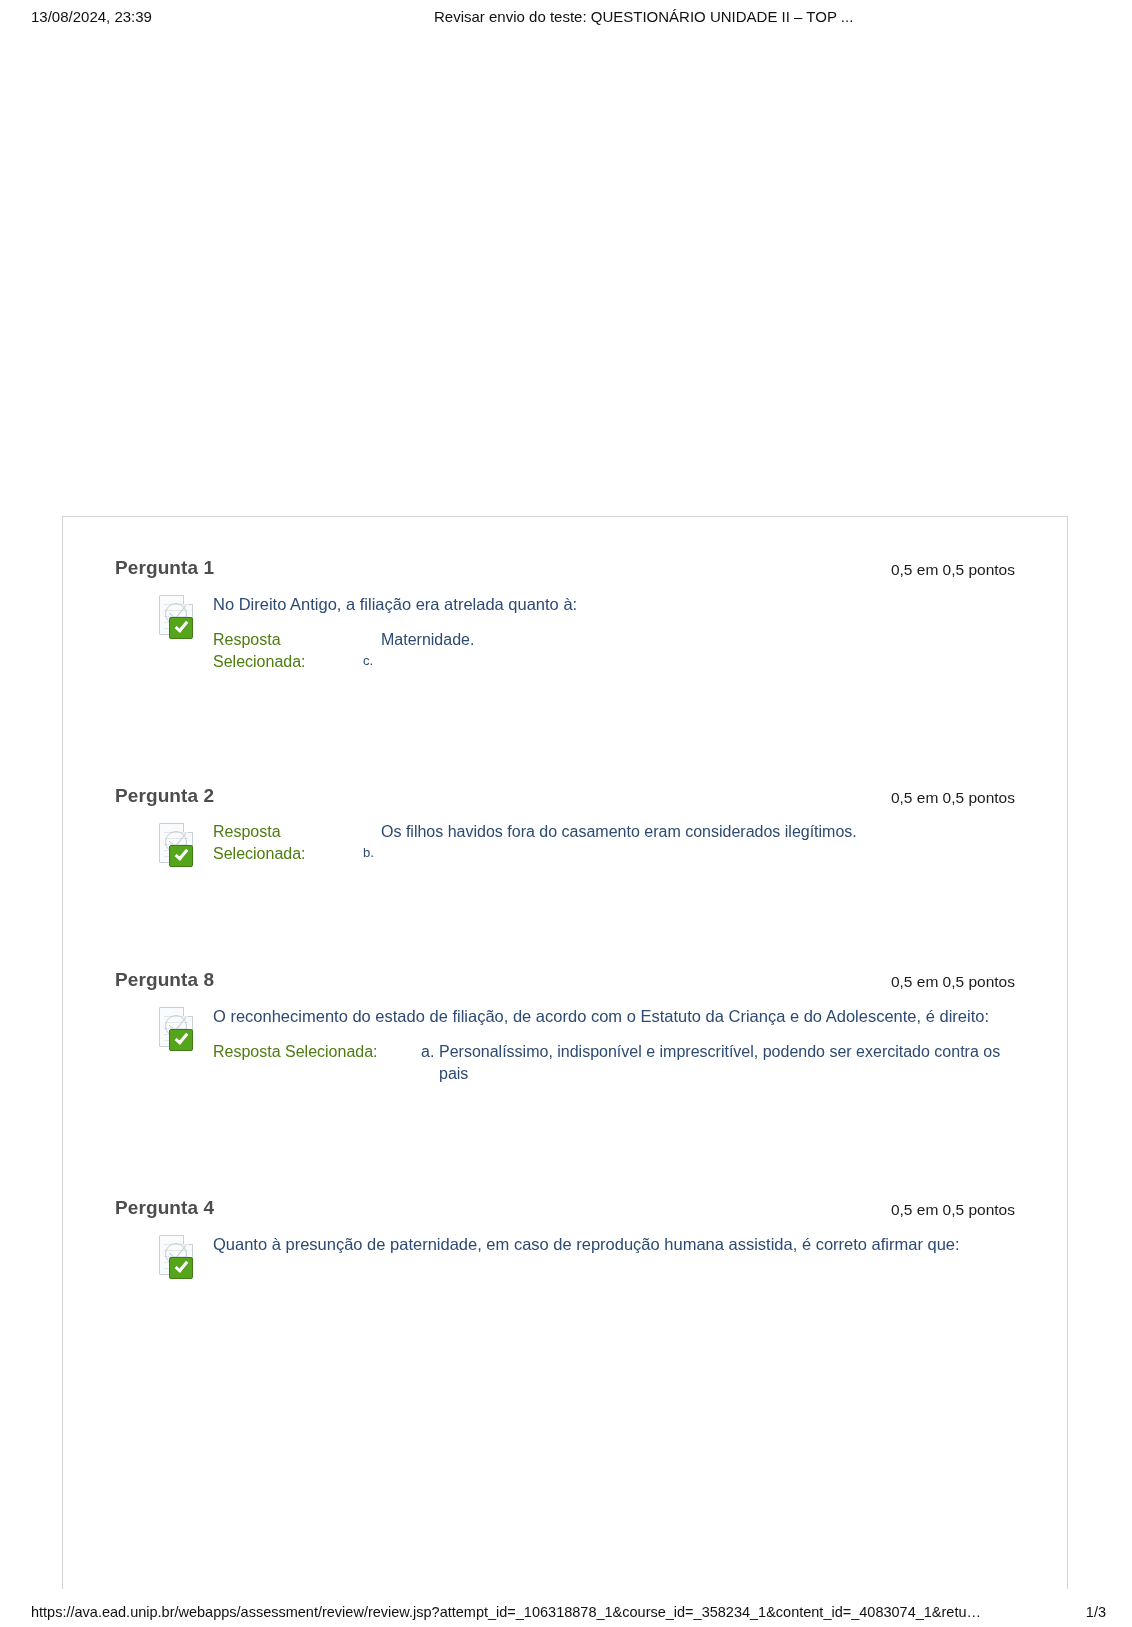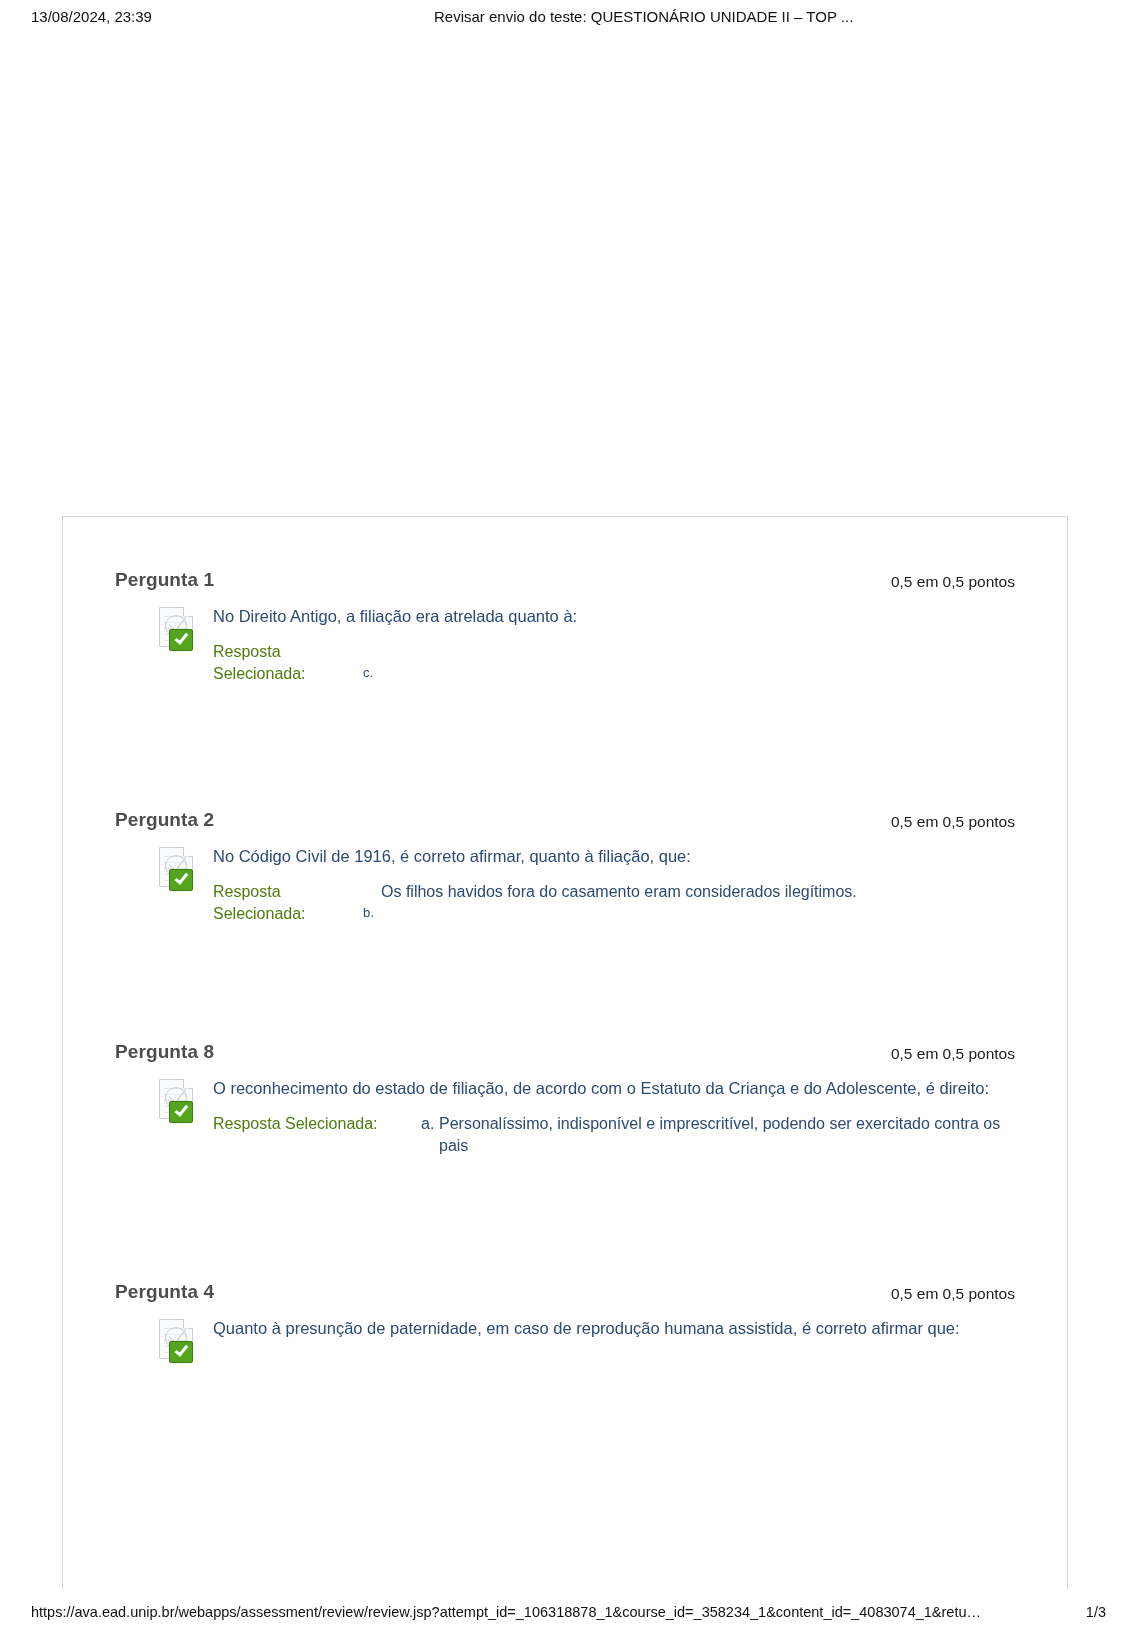--- a/index.html
+++ b/index.html
@@ -62,21 +62,21 @@
 
   .question-block {
     position: relative;
     padding: 0;
   }
 
   
   .q-head {
     position: relative;
     height: 36px;
-    margin: 12px 52px 0 52px;
+    margin: 0 52px 0 52px;
   }
   .q-title {
     position: absolute;
     left: 0; top: 0;
     font-size: 19px;
     font-weight: bold;
     color: #4d4d4d;
     letter-spacing: .1px;
     white-space: nowrap;
   }
@@ -237,20 +237,21 @@
           <span class="ghost-tick"></span>
         </span>
         <span class="badge">
           <span class="tick"></span>
         </span>
       </span>
       <p class="q-text">No Direito Antigo, a filiação era atrelada quanto à:</p>
       <div class="answer-row">
         <span class="answer-label narrow">Resposta Selecionada:</span>
         <span class="answer-letter">c.</span>
+        <span class="answer-text">Maternidade.</span>
       </div>
     </div>
   </div>
 
   <div class="gap-2"></div>
 
   <div class="question-block">
     <div class="q-head">
       <span class="q-title">Pergunta 2</span>
       <span class="q-points">0,5 em 0,5 pontos</span>
@@ -264,21 +265,20 @@
           <span class="rule r3"></span>
           <span class="rule r4"></span>
           <span class="rule r5"></span>
           <span class="ghost-check"></span>
           <span class="ghost-tick"></span>
         </span>
         <span class="badge">
           <span class="tick"></span>
         </span>
       </span>
-      <p class="q-text">No Código Civil de 1916, é correto afirmar, quanto à filiação, que:</p>
       <div class="answer-row">
         <span class="answer-label narrow">Resposta Selecionada:</span>
         <span class="answer-letter">b.</span>
         <span class="answer-text">Os filhos havidos fora do casamento eram considerados ilegítimos.</span>
       </div>
     </div>
   </div>
 
   <div class="gap-3"></div>
 

